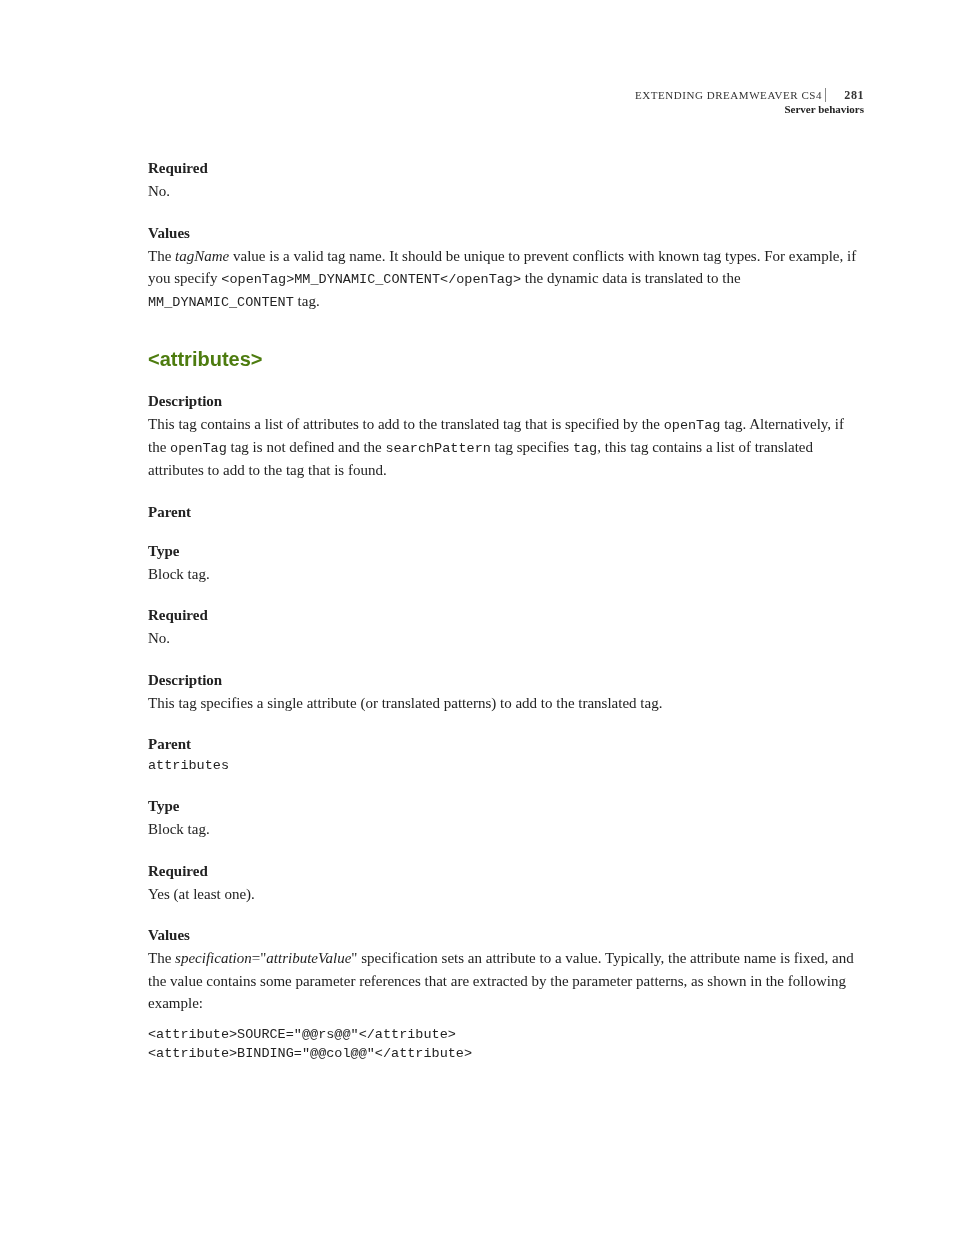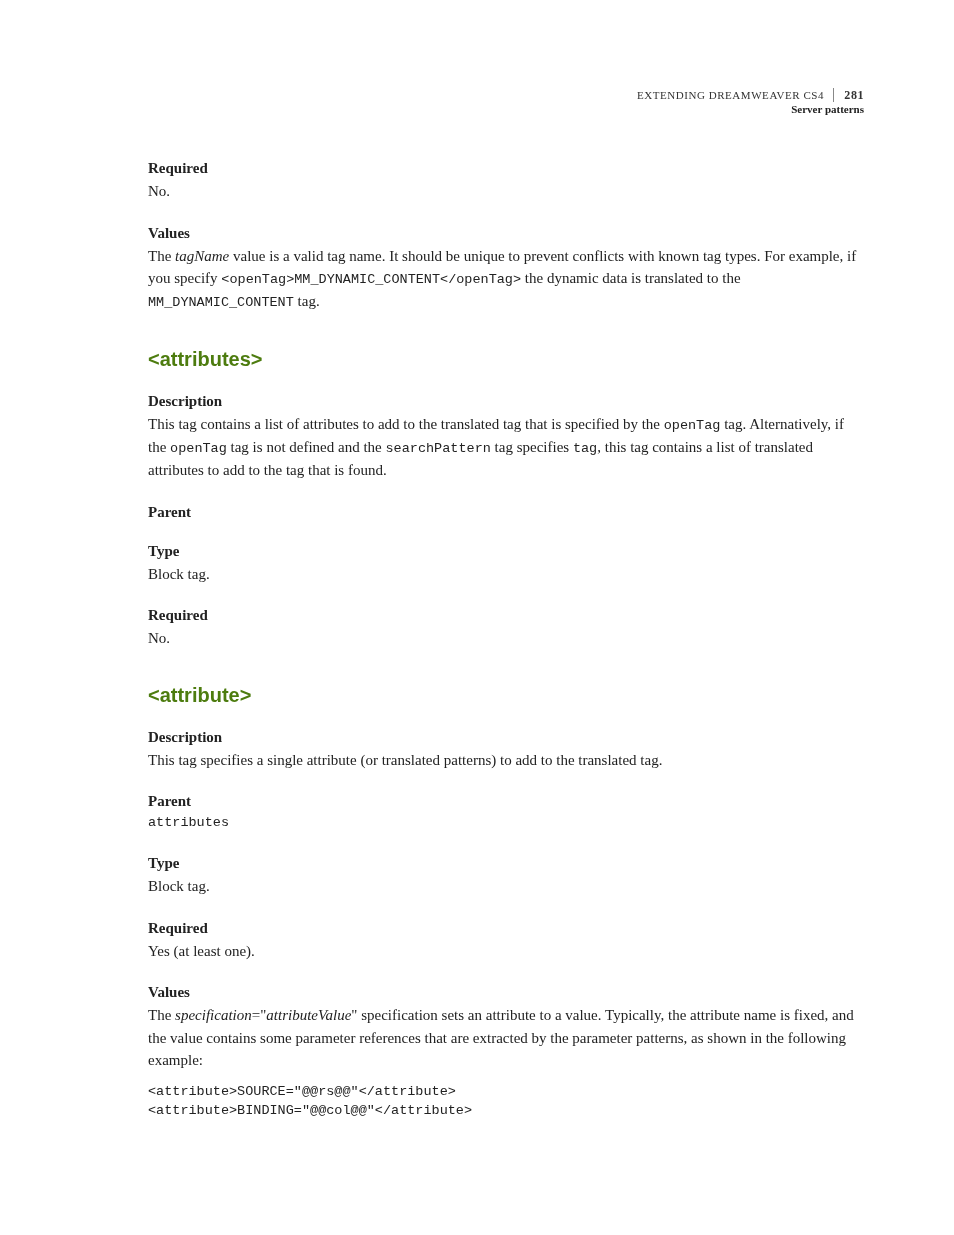--- a/index.html
+++ b/index.html
@@ -24,23 +24,23 @@
     text-align: right;
     line-height: 1.25;
   }
   .run-head .line1 {
     font-size: 11px;
     letter-spacing: 0.05em;
     color: #333;
   }
   .run-head .pagenum {
     font-weight: 700;
-    padding-left: 10px;
+    padding-left: 18px;
     border-left: 1px solid #888;
-    margin-left: 6px;
+    margin-left: 0;
     font-size: 12px;
   }
   .run-head .line2 {
     font-size: 11px;
     font-weight: 700;
   }
   .content {
     margin-top: 72px;
   }
   h2.section {
@@ -76,21 +76,21 @@
 </head>
 <body>
 
 <div class="page">
 
   <div class="run-head">
     <div class="line1">
       <span>EXTENDING DREAMWEAVER CS4</span>
       <span class="pagenum">281</span>
     </div>
-    <div class="line2">Server patterns</div>
+    <div class="line2">Server behaviors</div>
   </div>
 
   <div class="content">
 
     <p class="label first-block">Required</p>
     <p class="body">No.</p>
 
     <p class="label">Values</p>
     <p class="body">
       <span>The </span><em class="term">tagName</em><span> value is a valid tag name. It should be unique to prevent conflicts with known tag types. For example, if you specify </span><span class="mono">&lt;openTag&gt;MM_DYNAMIC_CONTENT&lt;/openTag&gt;</span><span> the dynamic data is translated to the </span><span class="mono">MM_DYNAMIC_CONTENT</span><span> tag.</span>
@@ -104,21 +104,20 @@
     </p>
 
     <p class="label">Parent</p>
 
     <p class="label">Type</p>
     <p class="body">Block tag.</p>
 
     <p class="label">Required</p>
     <p class="body">No.</p>
 
-    <h2 class="section">&lt;attribute&gt;</h2>
 
     <p class="label">Description</p>
     <p class="body">This tag specifies a single attribute (or translated patterns) to add to the translated tag.</p>
 
     <p class="label">Parent</p>
     <p class="body mono">attributes</p>
 
     <p class="label">Type</p>
     <p class="body">Block tag.</p>
 

